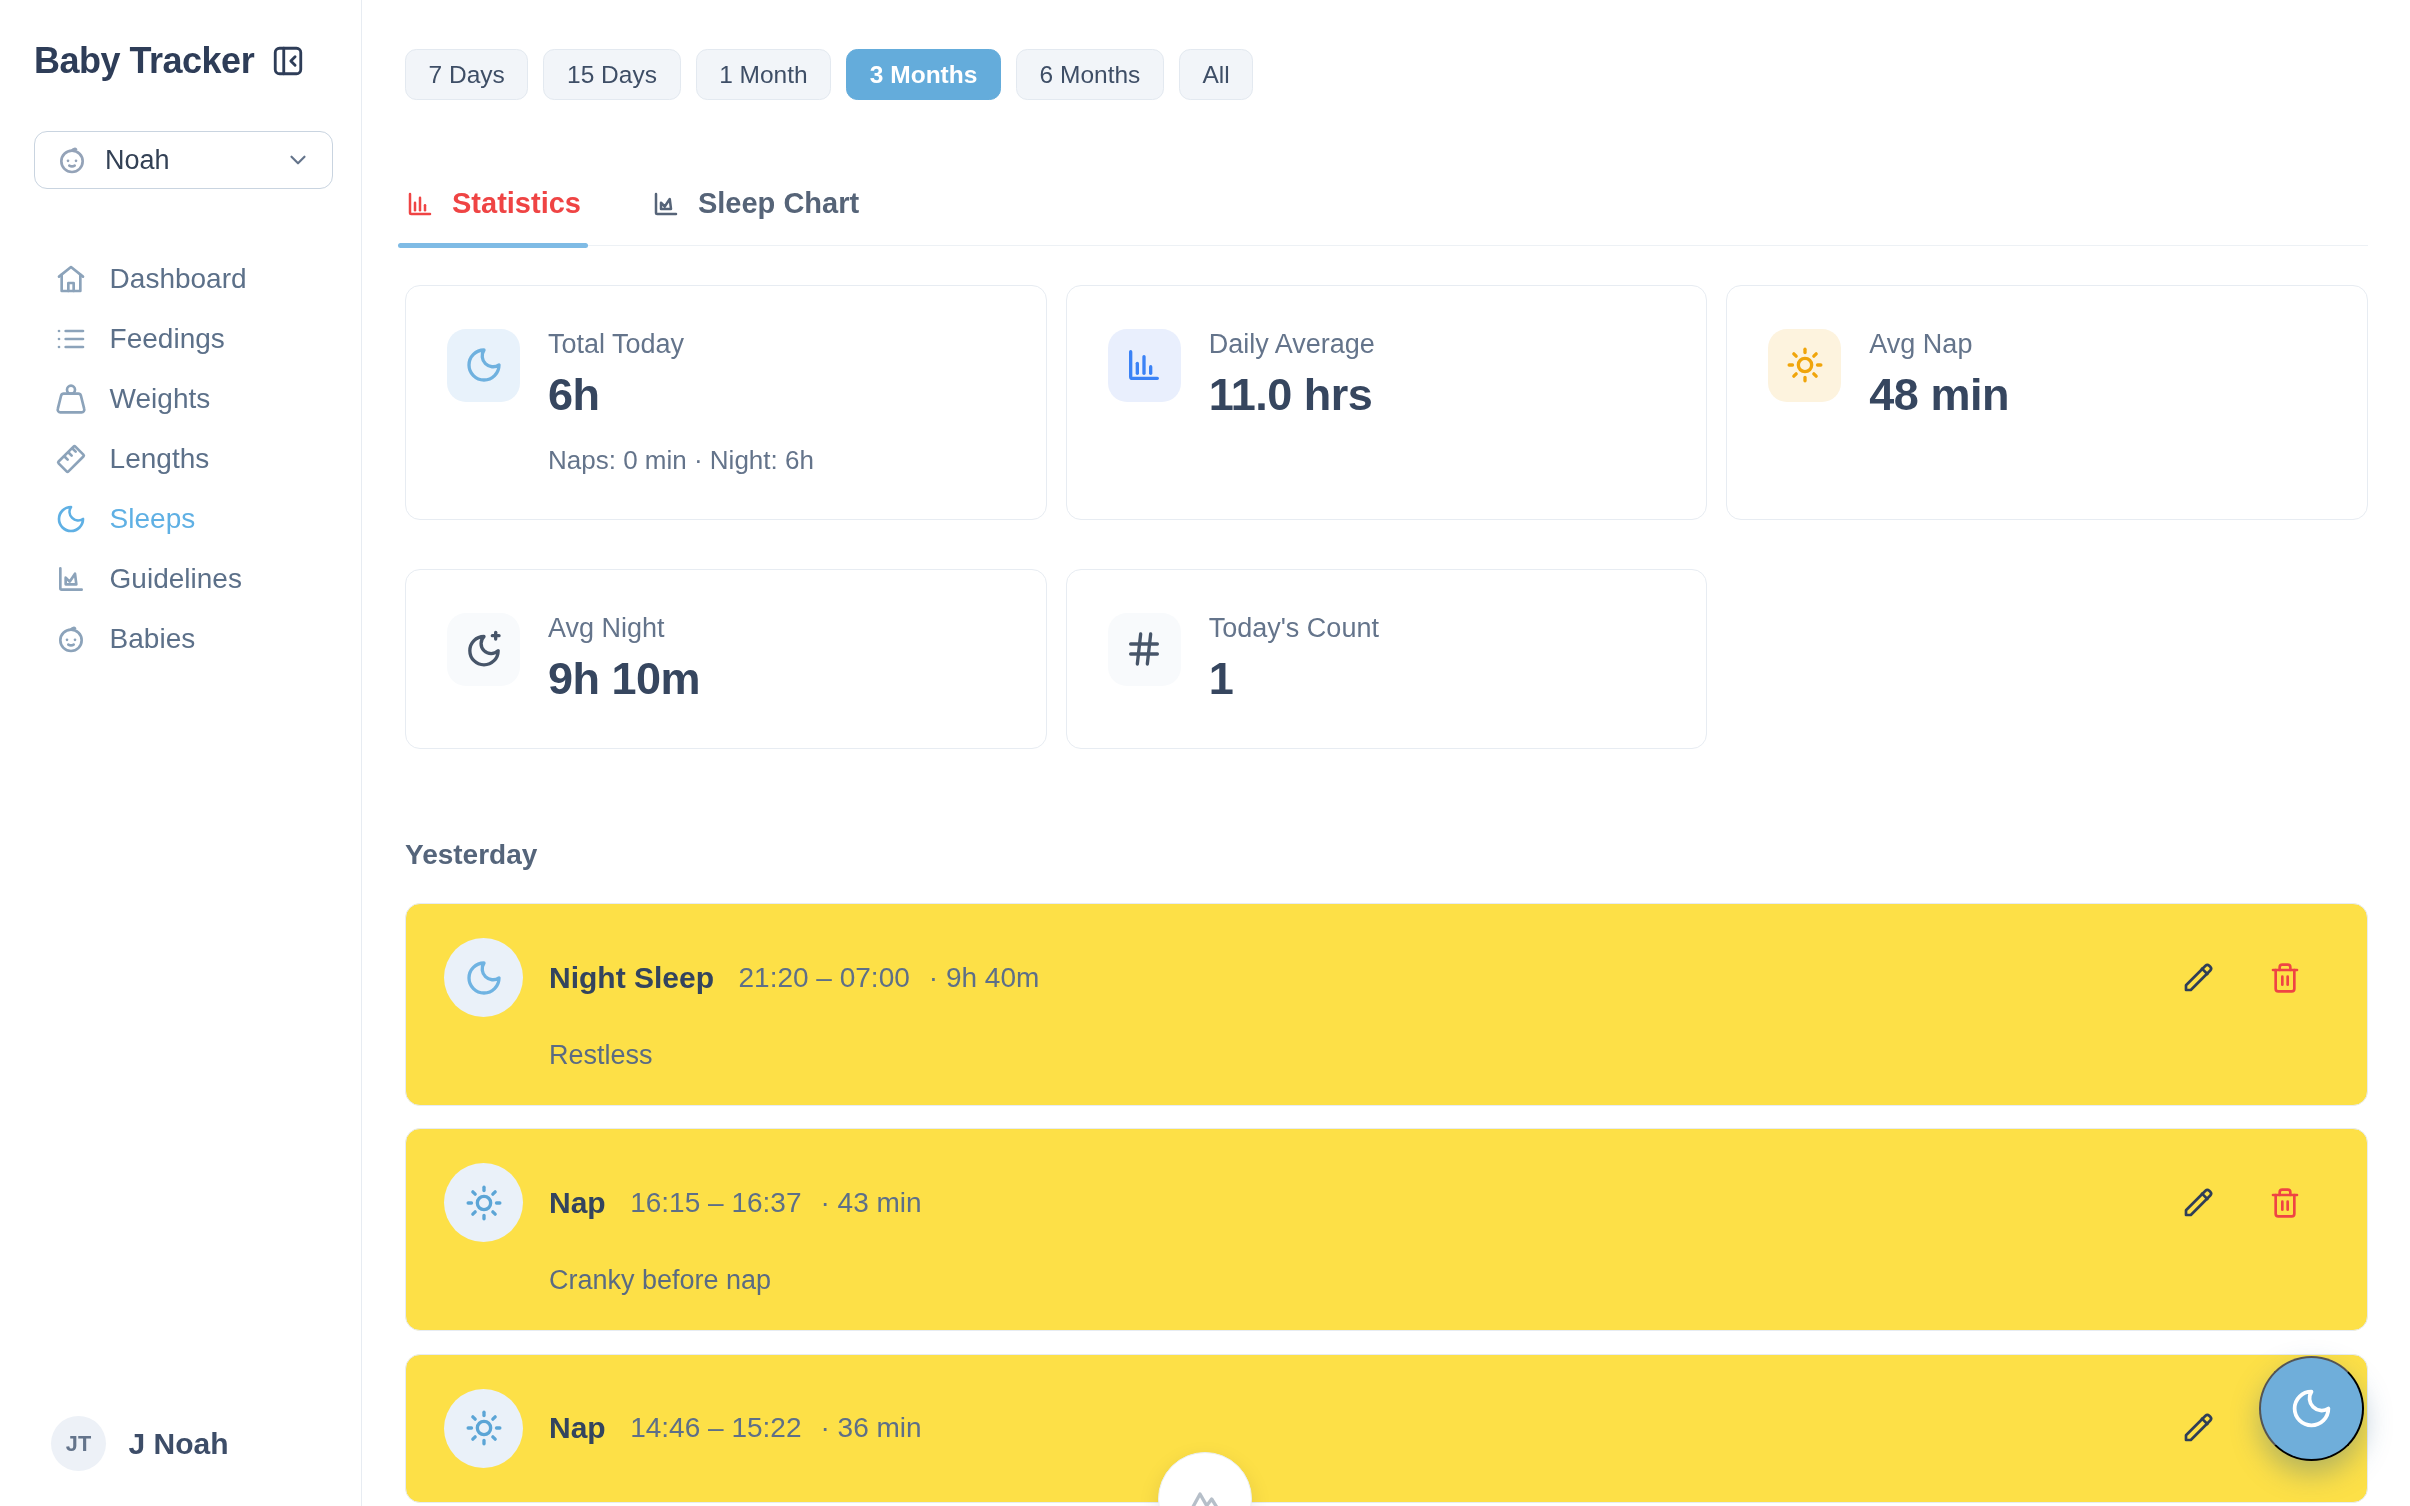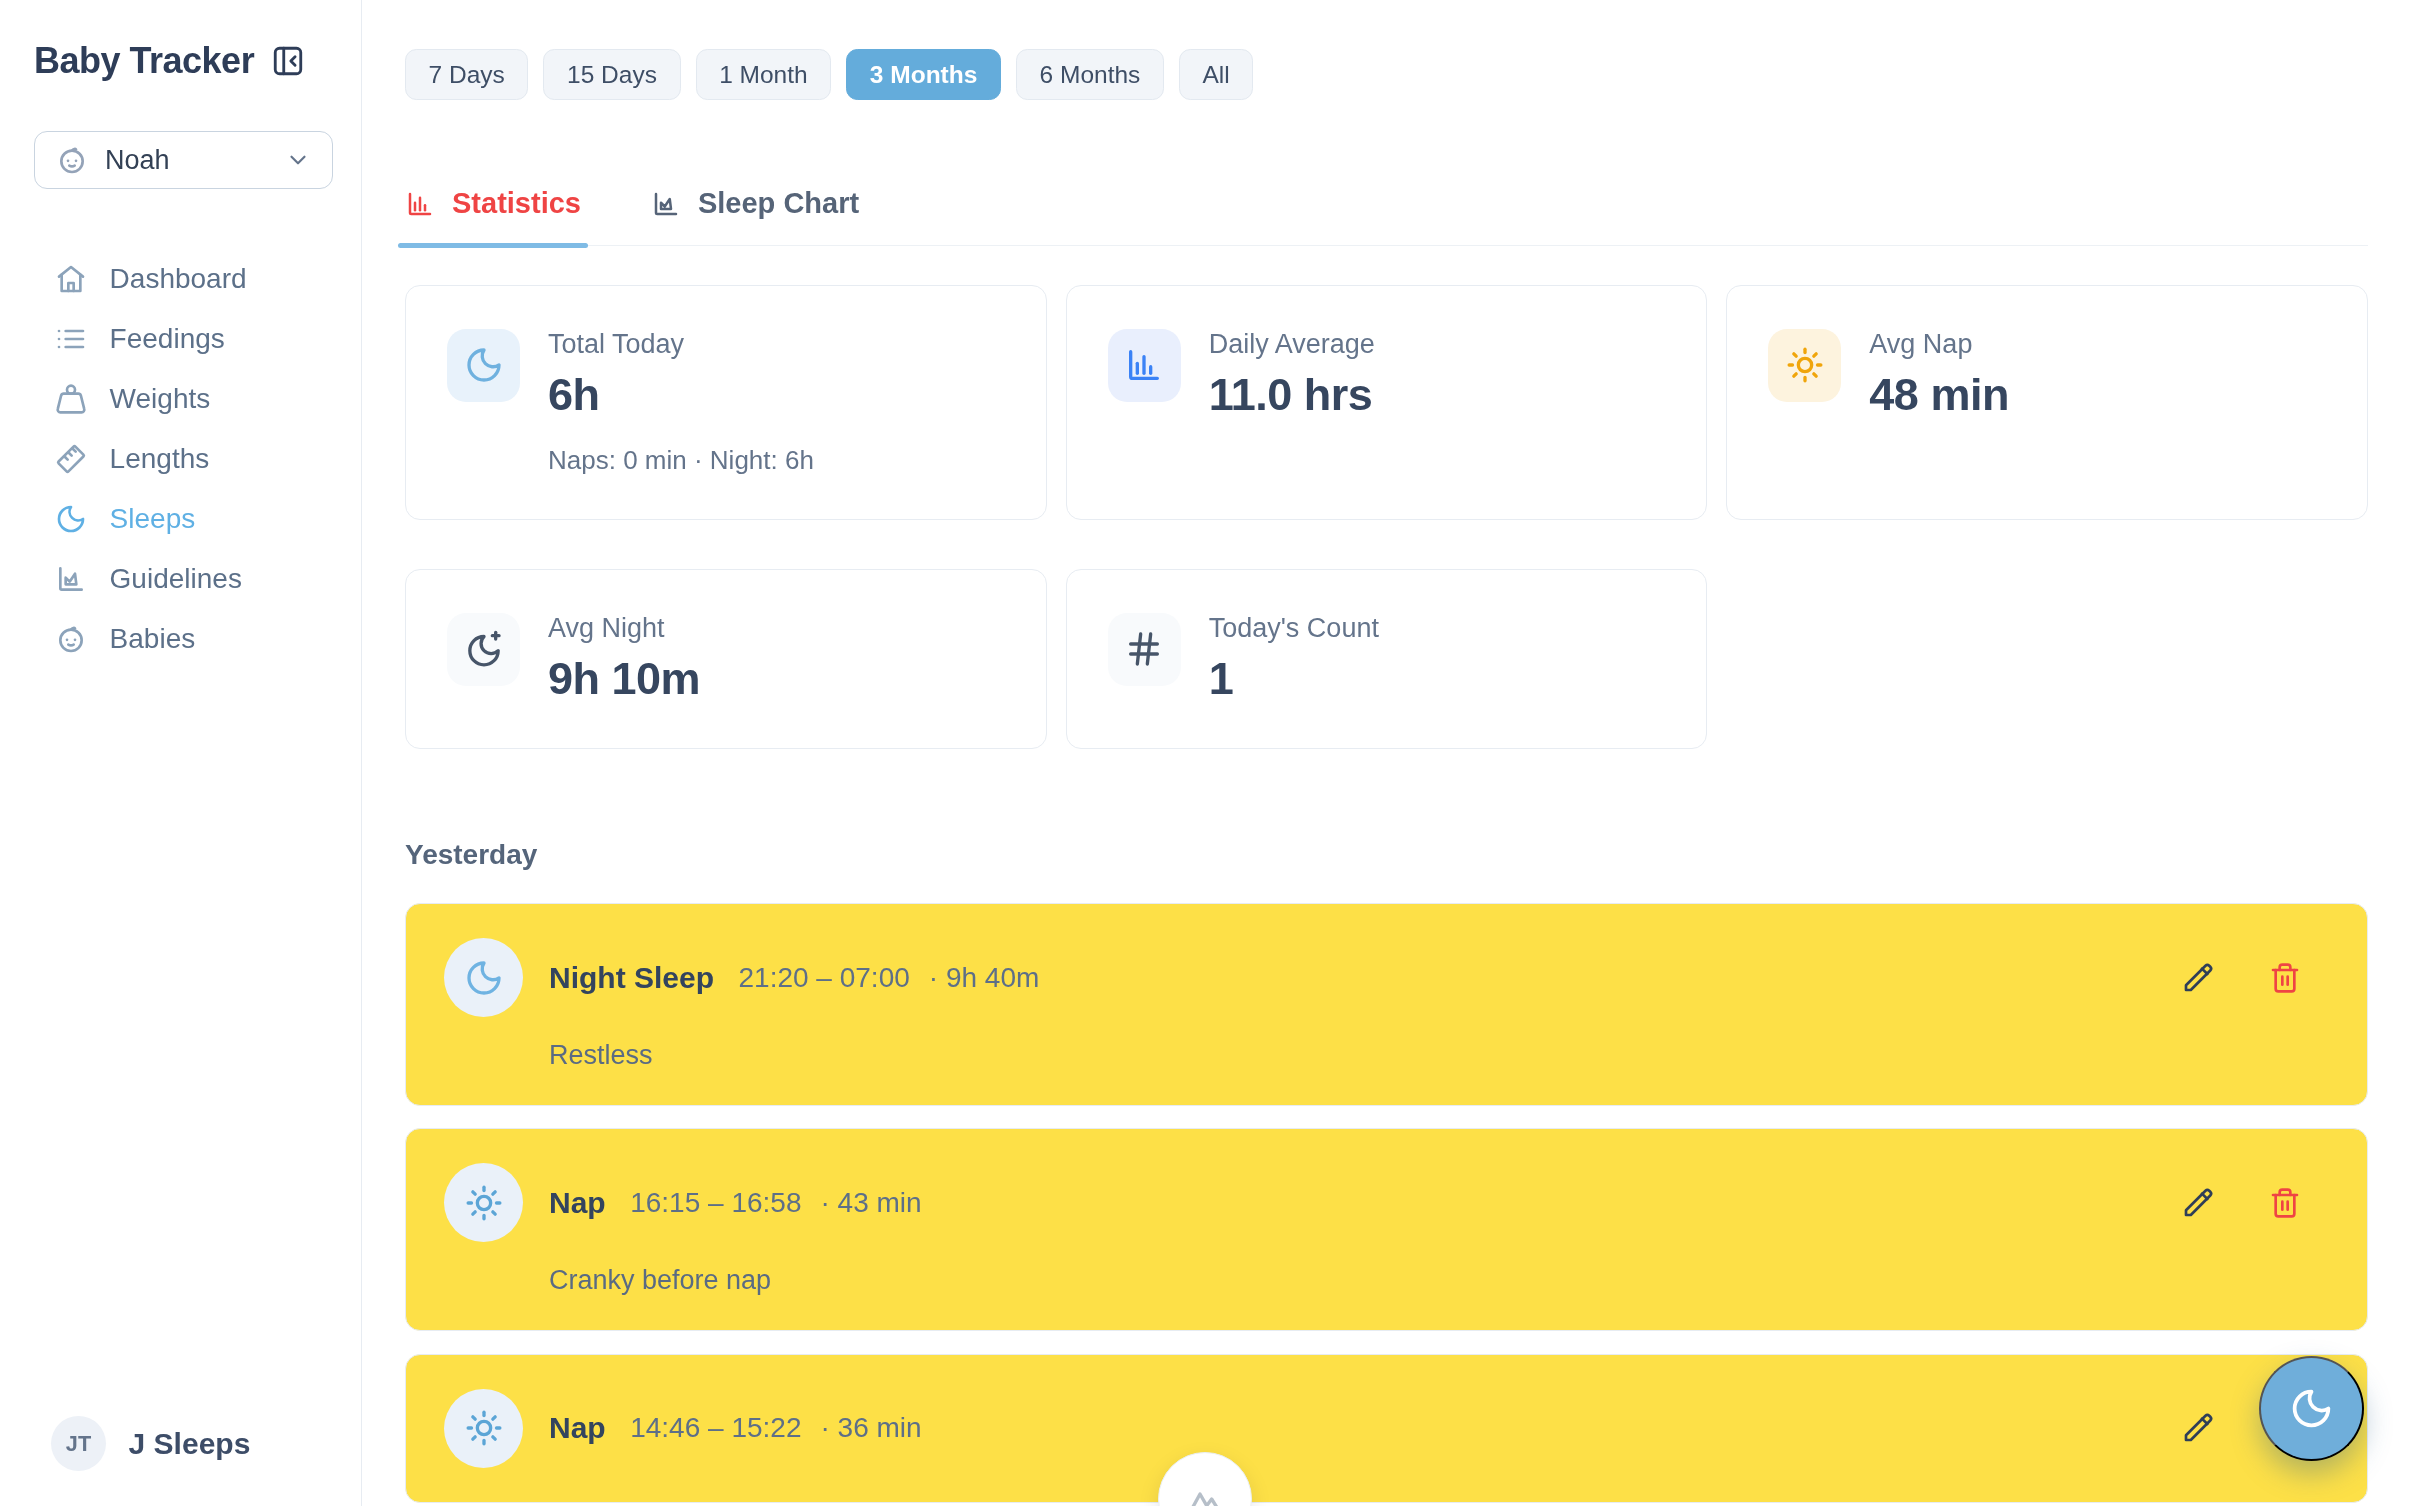--- a/index.html
+++ b/index.html
@@ -198,21 +198,21 @@
             <path d="M10 16.2c.6.4 1.3.6 2 .6s1.4-.2 2-.6"></path>
             <path d="M12 5c1-1.6 2.6-1.4 3-1"></path>
           </svg>
       </span>
       <span>Babies</span>
     </div>
   </nav>
 
   <div class="user-row">
     <span class="avatar">JT</span>
-    <span class="user-name">J Sleeps</span>
+    <span class="user-name">J Noah</span>
   </div>
 </aside>
 
 <main class="main">
 
   <section class="content">
 
     <div class="chips">
       <button class="chip">7 Days</button>
       <button class="chip">15 Days</button>
@@ -371,21 +371,21 @@
                 <path d="M12 19.5v2"></path>
                 <path d="m5.3 5.3 1.4 1.4"></path>
                 <path d="m17.3 17.3 1.4 1.4"></path>
                 <path d="M2.5 12h2"></path>
                 <path d="M19.5 12h2"></path>
                 <path d="m5.3 18.7 1.4-1.4"></path>
                 <path d="m17.3 6.7 1.4-1.4"></path>
               </svg>
           </span>
           <span class="entry-title">Nap</span>
-          <span class="entry-time">16:15 – 16:58</span>
+          <span class="entry-time">16:15 – 16:37</span>
           <span class="entry-duration">· 43 min</span>
           <span class="entry-actions">
             <span class="icon-btn">
               <svg viewBox="0 0 24 24">
                   <path d="M21.2 6.4a2 2 0 0 0 0-2.8l-.8-.8a2 2 0 0 0-2.8 0L3 17.4V21h3.6Z"></path>
                   <path d="m15 5 4 4"></path>
                 </svg>
             </span>
             <span class="icon-btn trash">
               <svg viewBox="0 0 24 24">

